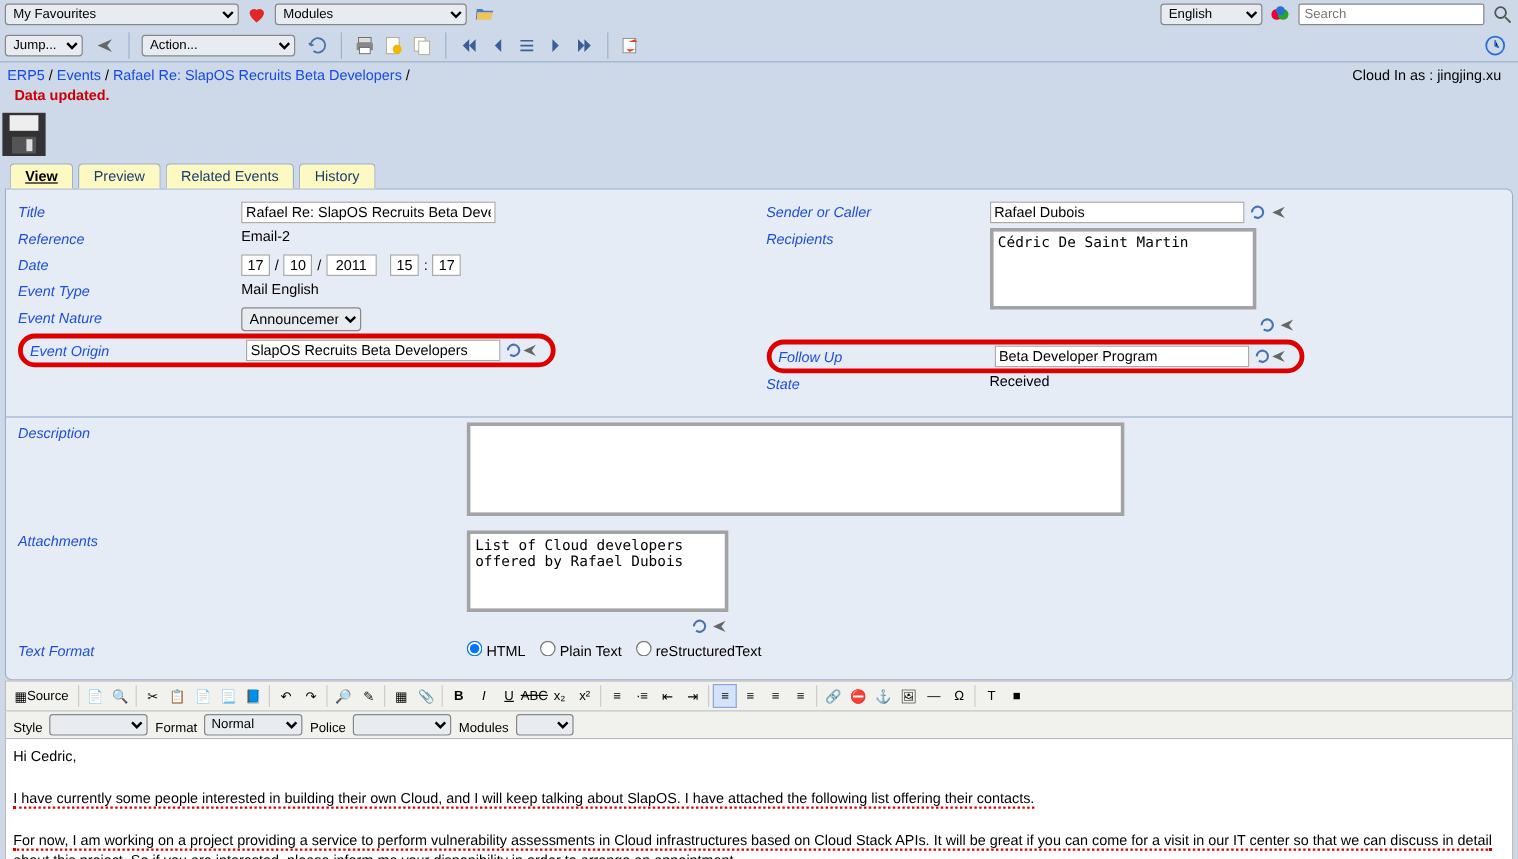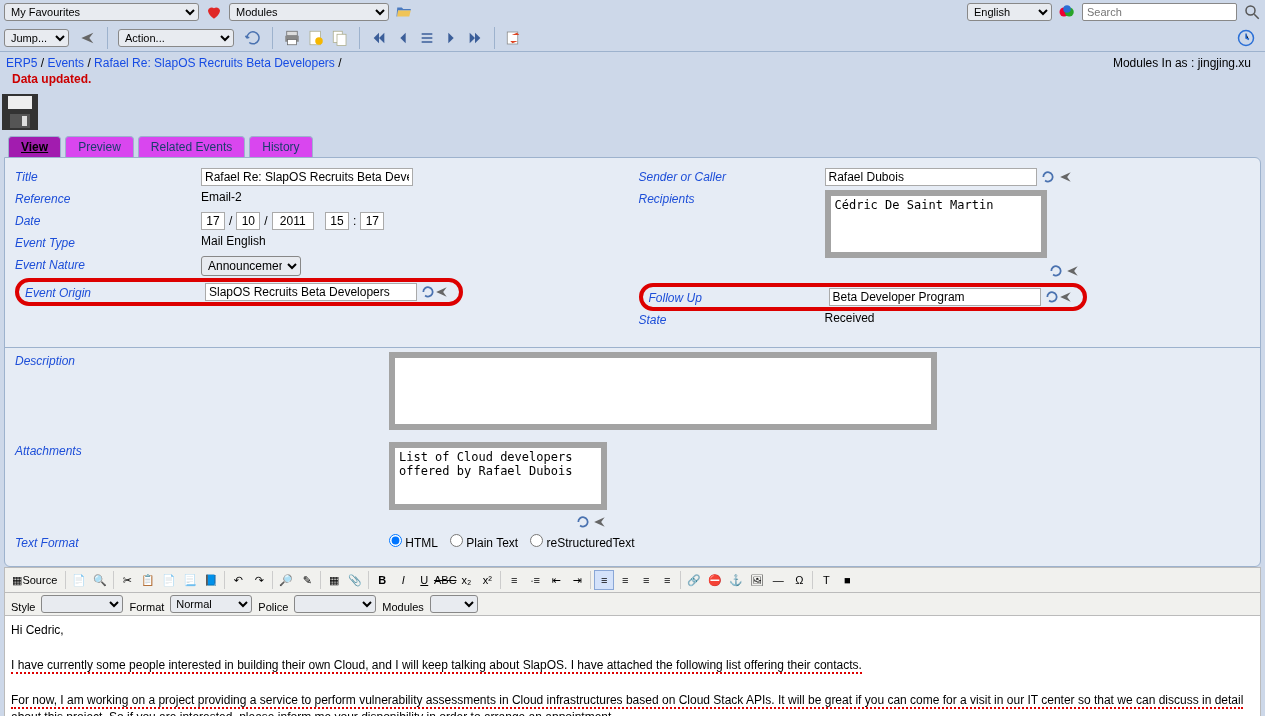--- a/index.html
+++ b/index.html
@@ -4,48 +4,48 @@
   <style>
     * { box-sizing: border-box; margin: 0; padding: 0; }
     body { font-family: Arial, sans-serif; font-size: 12px; background: #cdd8e9; color: #000; width: 1265px; }
     .topbar1 { height: 24px; display: flex; align-items: center; padding: 0 4px; gap: 6px; background: #cdd8e9; }
     .topbar2 { height: 28px; display: flex; align-items: center; padding: 0 4px; gap: 10px; background: #cdd8e9; border-bottom: 1px solid #9db2cd; }
     select { font-size: 11px; padding: 1px 2px; background: #e8ebf0; border: 1px solid #888; border-radius: 3px; }
     .dropdown-fav { width: 195px; }
     .dropdown-modules { width: 160px; }
     .dropdown-lang { width: 85px; }
     .dropdown-jump { width: 65px; }
-    .dropdown-action { width: 116px; }
+    .dropdown-action { width: 128px; }
     .heart-icon { width: 18px; height: 18px; display: inline-flex; align-items: center; justify-content: center; }
     .spacer { flex: 1; }
     .search-box { width: 155px; font-size: 11px; padding: 2px 4px; border: 1px solid #888; border-radius: 2px; }
     .icon-btn { width: 18px; height: 18px; display: inline-flex; align-items: center; justify-content: center; cursor: pointer; }
     svg { display: block; }
     .toolbar-group { display: flex; gap: 6px; align-items: center; }
     .vdiv { width: 1px; height: 22px; background: #9db2cd; }
     .breadcrumb { padding: 4px 6px 0; font-size: 12px; }
     .breadcrumb a { color: #164be3; text-decoration: none; }
     .status-msg { color: #c00; font-weight: bold; padding: 2px 12px 6px; font-size: 12px; }
     .login-info { float: right; padding-right: 8px; font-size: 12px; }
     .save-region { text-align: right; padding: 0 20px 4px 0; }
     .save-icon { width: 40px; height: 40px; cursor: pointer; }
     .tabs { display: flex; padding-left: 8px; }
-    .tab { padding: 3px 12px; font-size: 12px; background: #d946ef; border: 1px solid #9db2cd; border-bottom: none; border-radius: 4px 4px 0 0; margin-right: 4px; cursor: pointer; color: #1a3d6d; }
-    .tab.active { background: #a21caf; font-weight: bold; color: #000; text-decoration: underline; }
+    .tab { padding: 3px 12px; font-size: 12px; background: #fef9c3; border: 1px solid #9db2cd; border-bottom: none; border-radius: 4px 4px 0 0; margin-right: 4px; cursor: pointer; color: #1a3d6d; }
+    .tab.active { background: #fef9c3; font-weight: bold; color: #000; text-decoration: underline; }
     .form-panel { border: 1px solid #9db2cd; margin: 0 4px; background: #e6ecf5; border-radius: 0 6px 6px 6px; }
     .form-top { display: flex; gap: 12px; padding: 10px 10px 14px; }
     .form-col { flex: 1; }
     .form-row { display: flex; align-items: flex-start; margin-bottom: 2px; min-height: 20px; }
     .form-label { width: 186px; font-style: italic; color: #1d4ed8; font-size: 12px; padding-top: 2px; }
     .form-value { flex: 1; display: flex; align-items: center; gap: 4px; }
     .text-input { width: 212px; font-size: 12px; padding: 1px 3px; border: 1px solid #aaa; }
     .date-input { width: 24px; font-size: 12px; padding: 1px 2px; border: 1px solid #aaa; text-align: center; }
     .date-input.year { width: 42px; }
     .readonly-text { font-size: 12px; }
-    .textarea { width: 222px; height: 68px; font-size: 12px; padding: 2px 4px; border: 6px solid #a3a3a3; resize: none; }
+    .textarea { width: 222px; height: 68px; font-size: 12px; padding: 2px 4px; border: 3px solid #a3a3a3; resize: none; }
     .textarea.desc { width: 548px; height: 78px; }
     .textarea.attach { width: 218px; height: 68px; }
     .highlight-oval { border: 4px solid #d00; border-radius: 22px; padding: 1px 6px; }
     .highlight-row1 { display: flex; align-items: center; position: relative; }
     .select-nature { width: 100px; font-size: 12px; }
     .nav-icon-small { width: 14px; height: 14px; display: inline-flex; align-items: center; justify-content: center; }
     .form-bottom { padding: 4px 10px 10px; border-top: 1px solid #9db2cd; }
     .radio-group { display: flex; gap: 12px; align-items: center; }
     .ck-toolbar { background: #f1f1ee; border: 1px solid #bbb; display: flex; flex-wrap: wrap; padding: 2px; gap: 1px; align-items: center; }
     .ck-btn { width: 20px; height: 20px; display: inline-flex; align-items: center; justify-content: center; border: 1px solid transparent; cursor: pointer; font-size: 11px; }
@@ -180,21 +180,21 @@
   <span class="icon-btn" style="margin-right:6px">
     <svg width="20" height="20" viewBox="0 0 24 24">
         <circle cx="12" cy="12" r="10" fill="none" stroke="#2a6fd6" stroke-width="2"></circle>
         <path stroke="#2a6fd6" stroke-width="2" d="M12 6v6l4 2"></path>
       </svg>
   </span>
 </div>
 
 <div class="breadcrumb">
   <span class="login-info">
-    <span>Modules In as : </span><span>jingjing.xu</span>
+    <span>Cloud In as : </span><span>jingjing.xu</span>
   </span>
   <a href="#">ERP5</a><span> / </span>
   <a href="#">Events</a><span> / </span>
   <a href="#">Rafael Re: SlapOS Recruits Beta Developers</a><span> / </span>
 </div>
 <div class="status-msg">Data updated.</div>
 
 <div class="save-region">
   <span class="save-icon">
     <svg width="40" height="40" viewBox="0 0 40 40">

